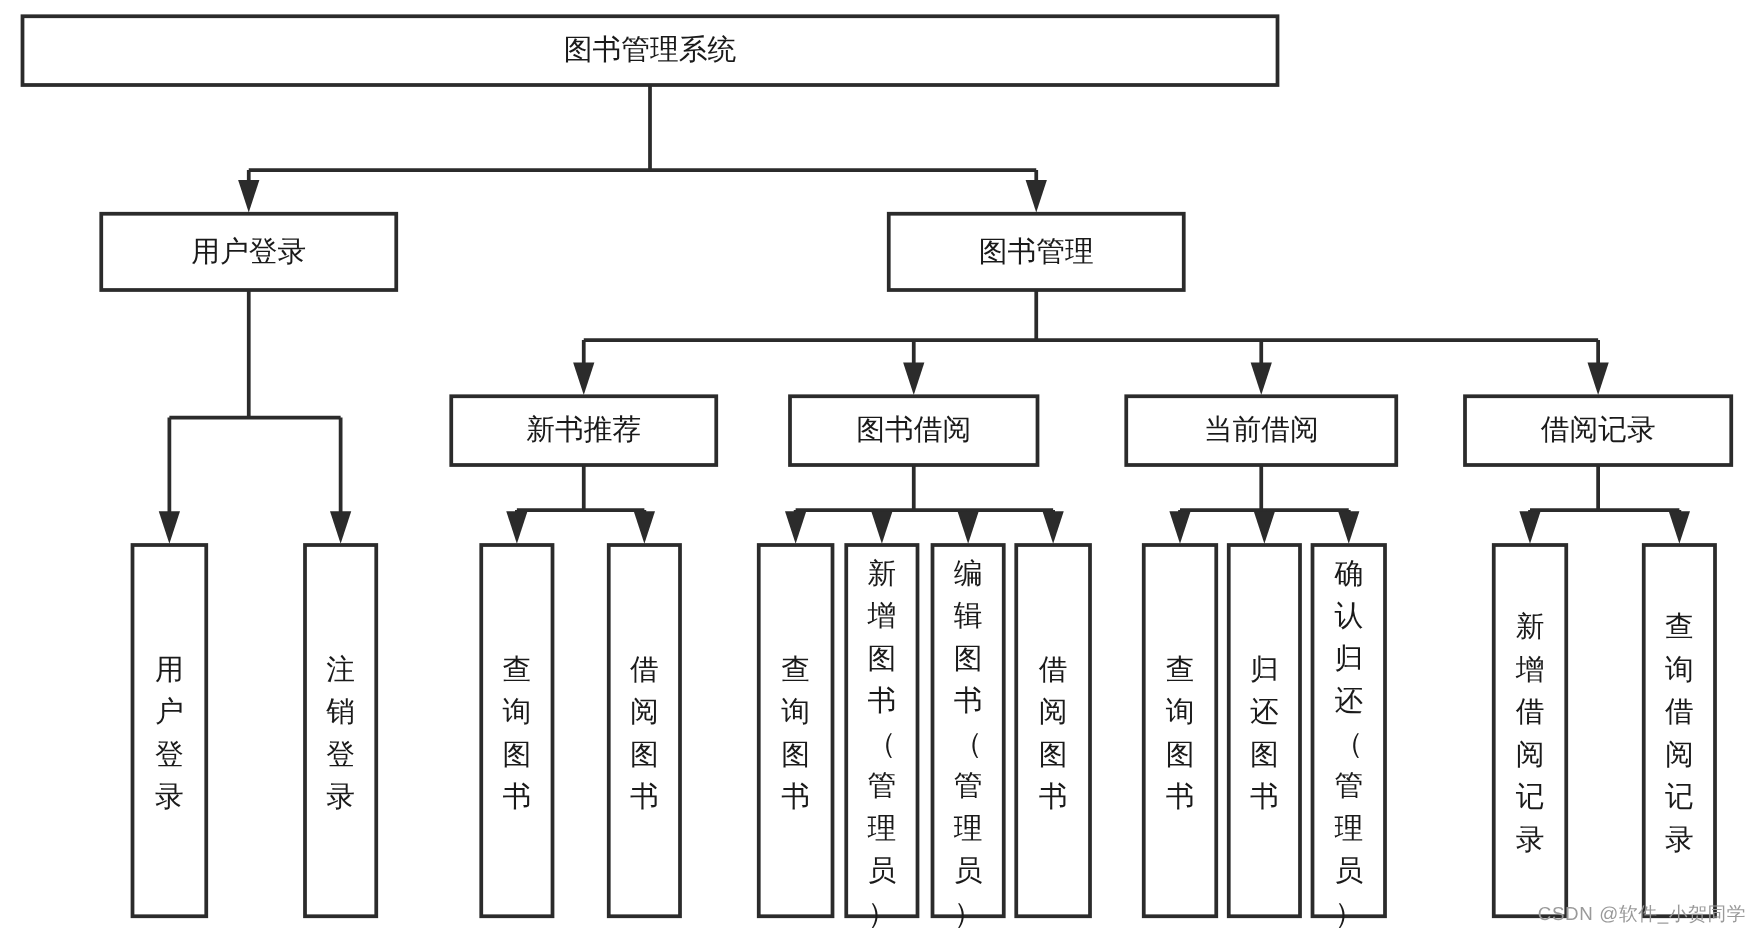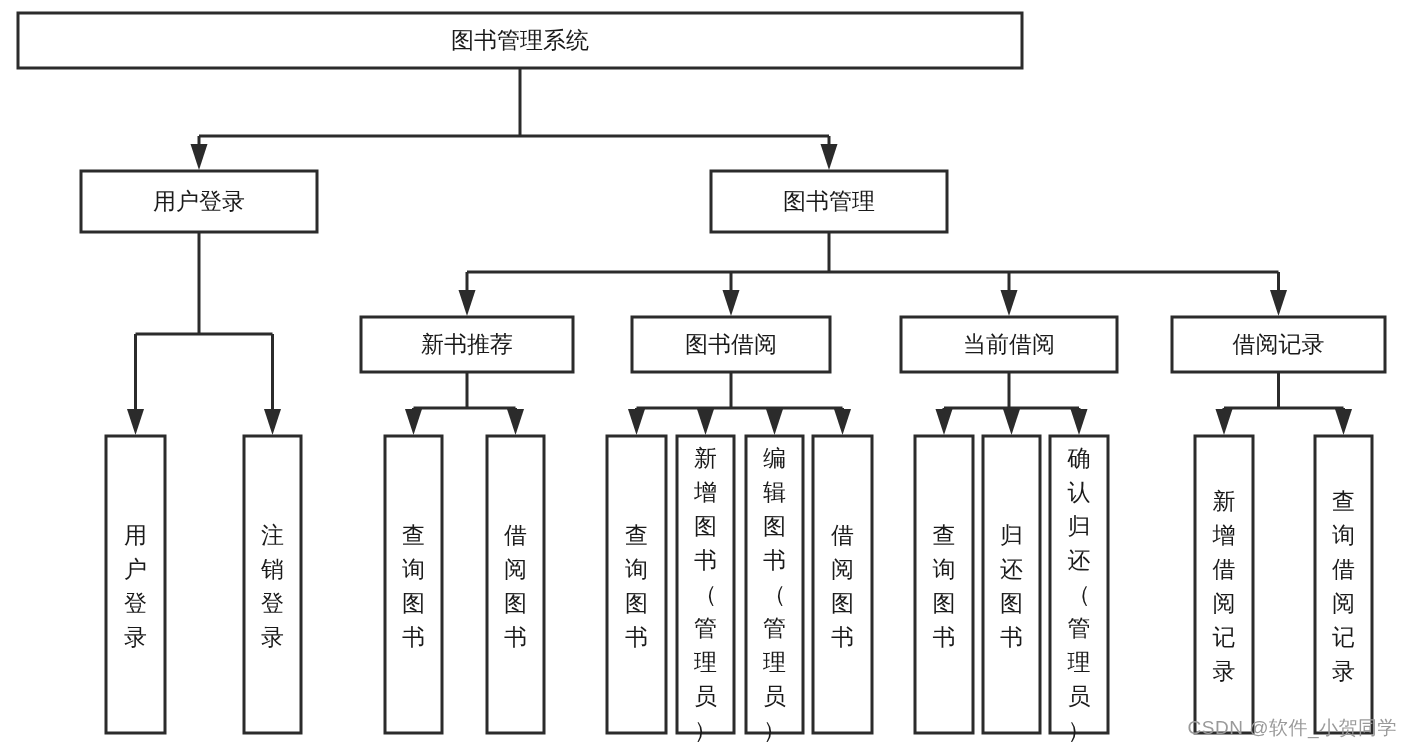--- a/index.html
+++ b/index.html
@@ -54,21 +54,21 @@
     font-family: "Liberation Sans", "DejaVu Sans", sans-serif;
     font-size: 23px;
     fill: #1a1a1a;
     text-anchor: middle;
   }
   .watermark-text {
     position: absolute;
     right: 8px;
     bottom: 6px;
     font-family: "Liberation Sans", "DejaVu Sans", sans-serif;
-    font-size: 19px;
+    font-size: 15px;
     color: #9a9a9a;
     letter-spacing: 0.5px;
     white-space: nowrap;
     pointer-events: none;
   }
 </style>
 </head>
 <body>
 
 <div id="diagram-root">

